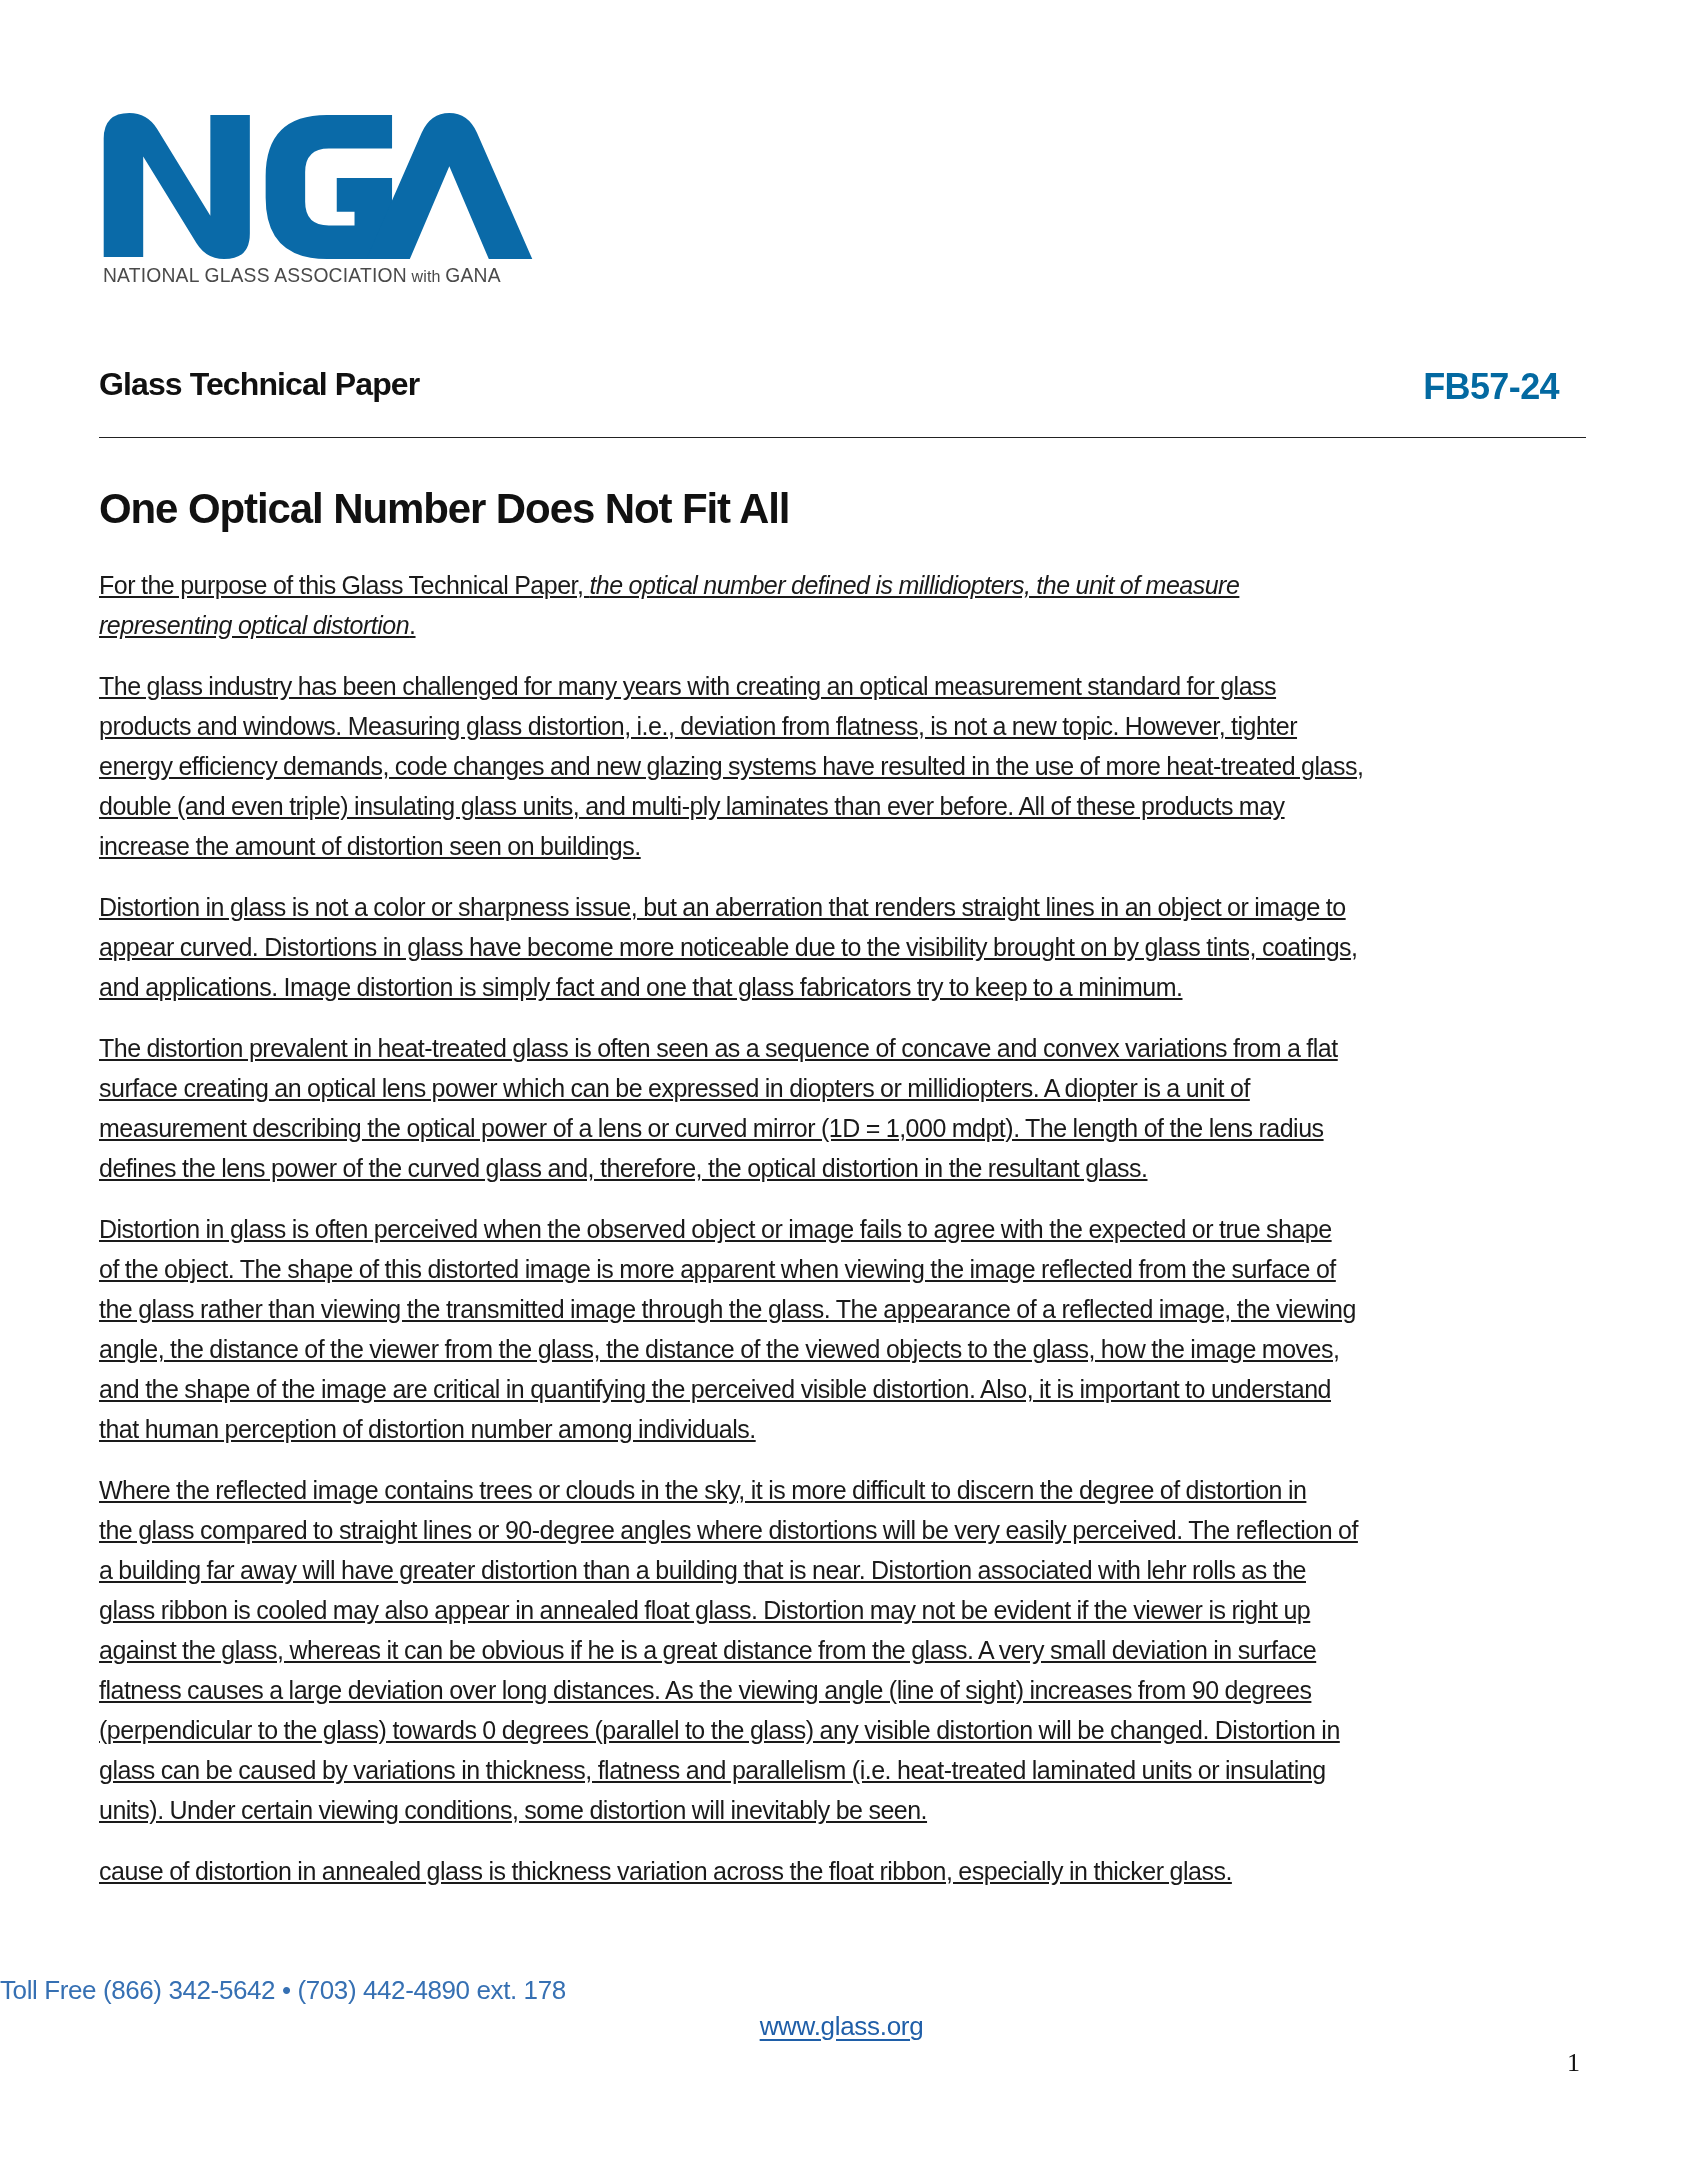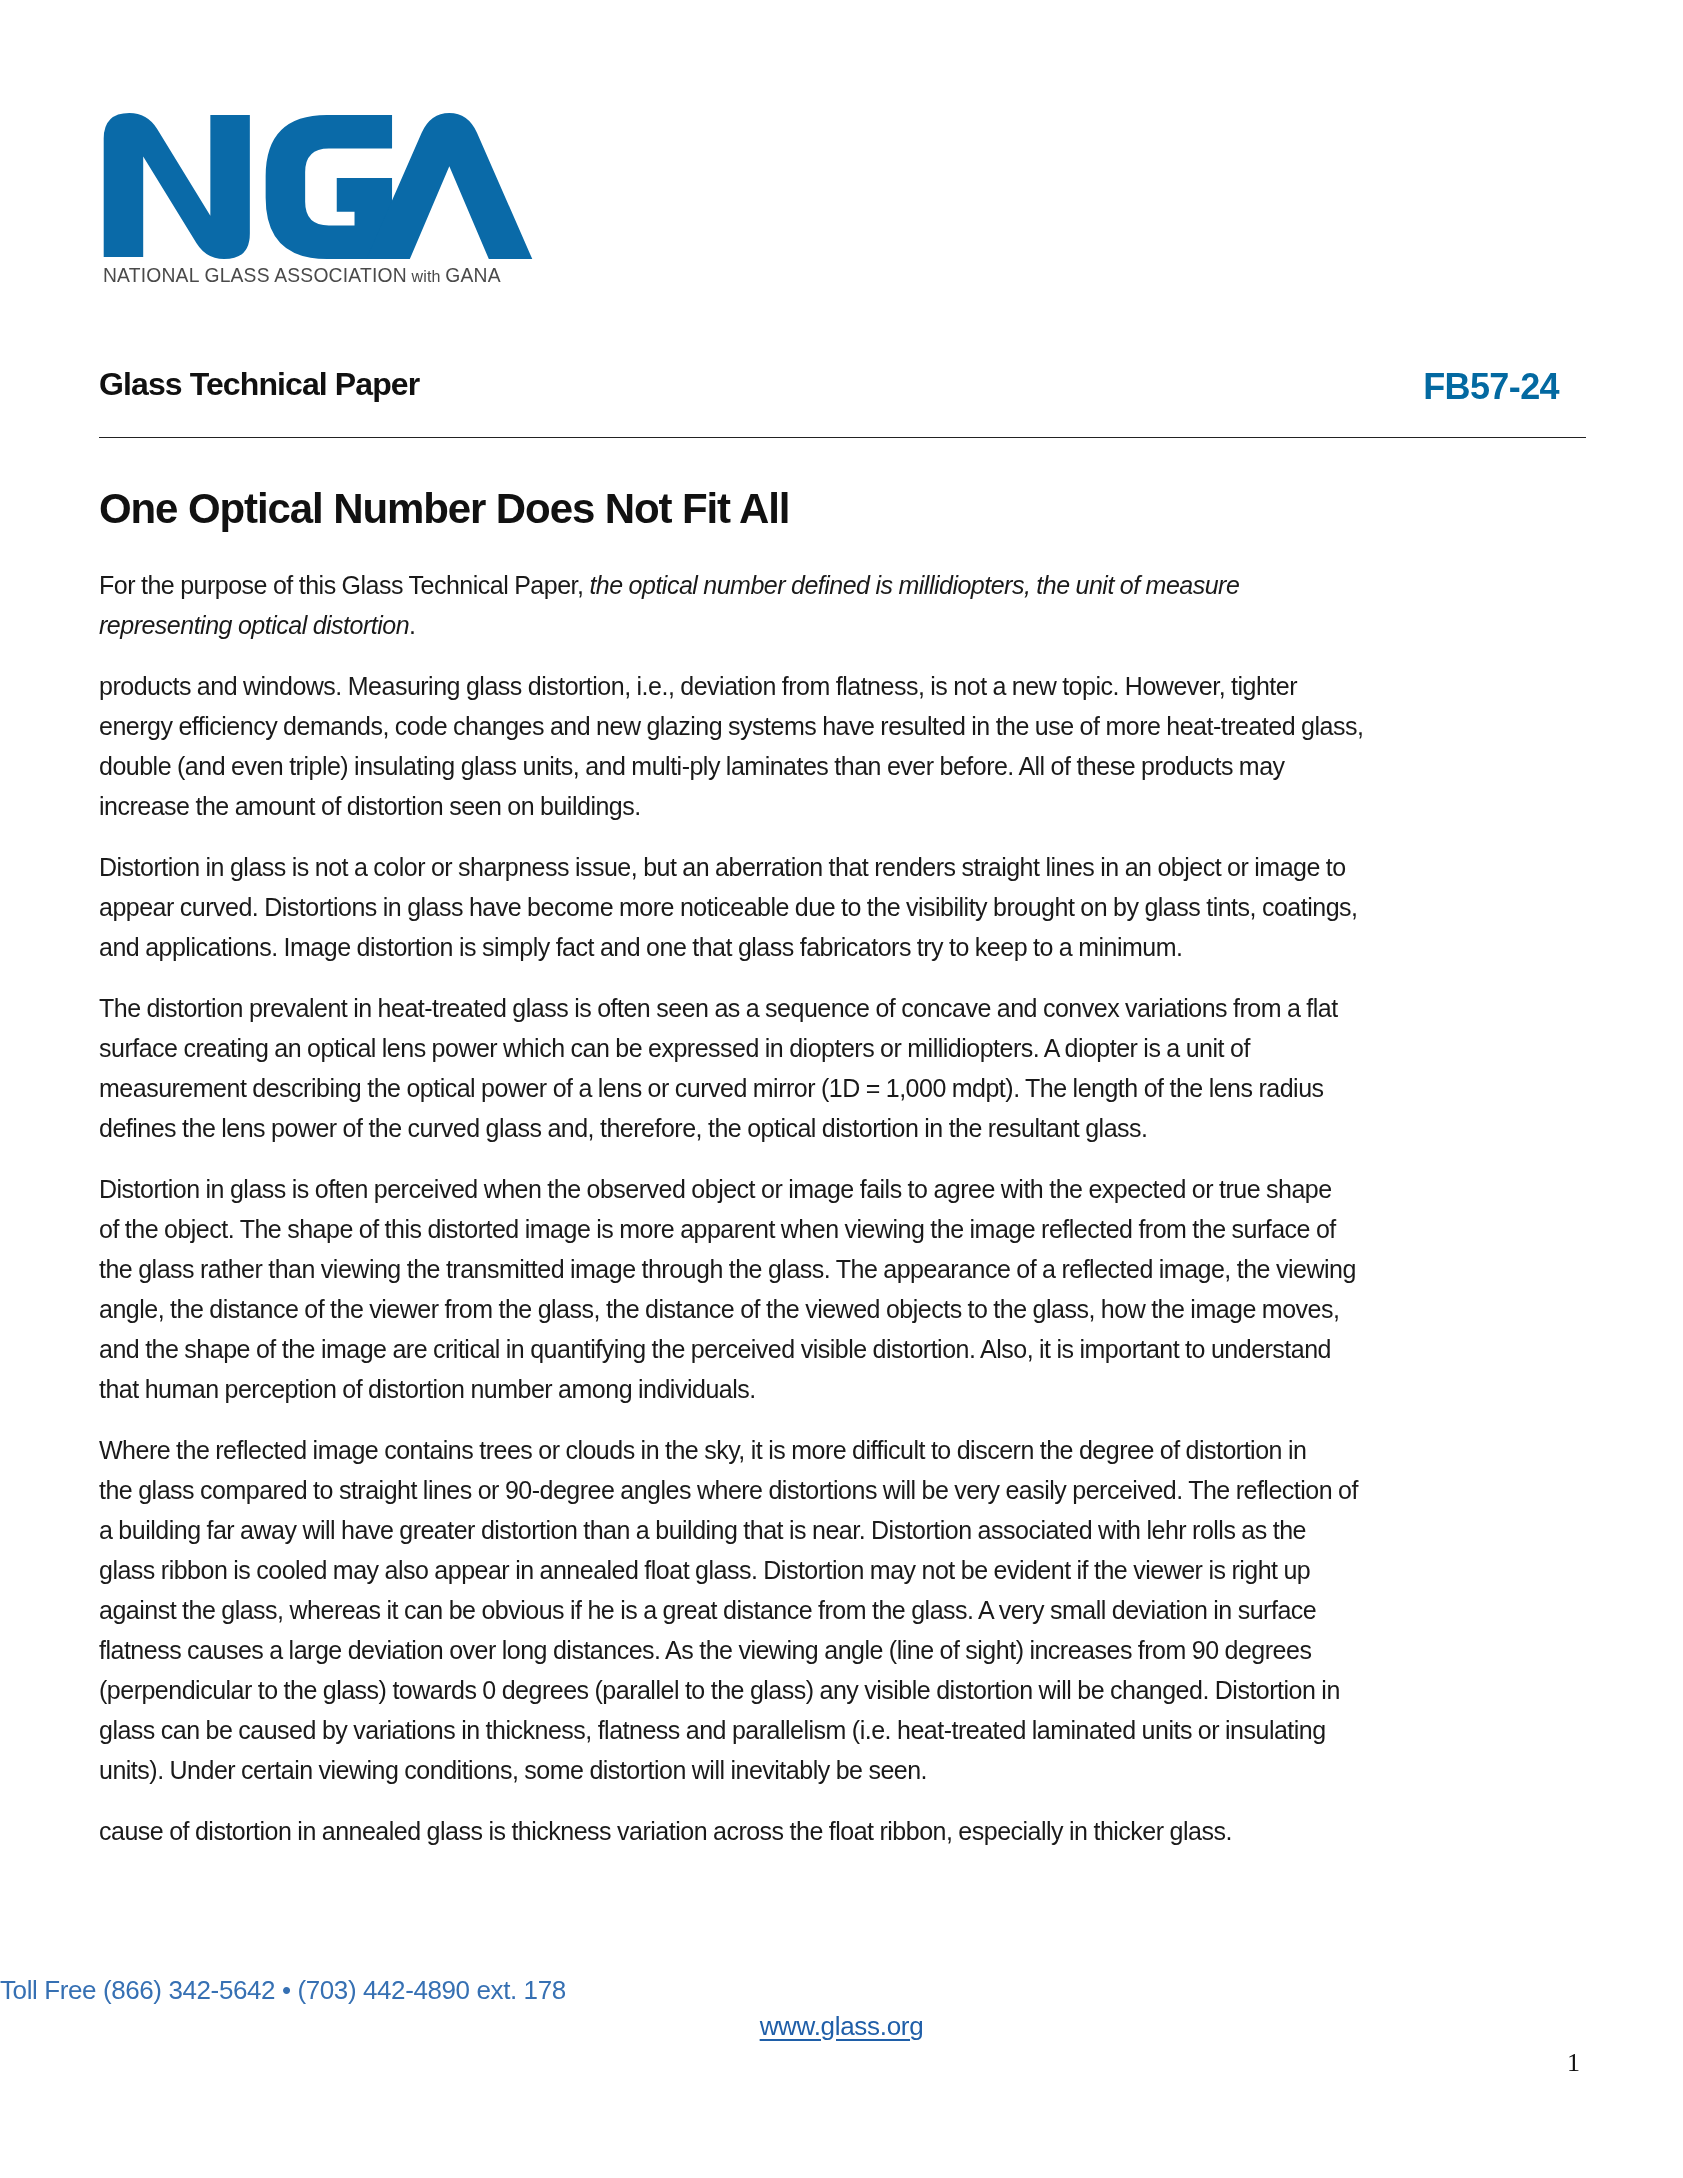--- a/index.html
+++ b/index.html
@@ -83,20 +83,21 @@
       line-height: 40px;
       letter-spacing: -0.5px;
       word-spacing: -0.5px;
     }
     .para {
       margin: 0 0 21px 0;
     }
     .para .line {
       display: block;
       white-space: nowrap;
+      text-decoration: underline;
     }
     .para em {
       font-style: italic;
     }
 
     .footer-contact {
       position: absolute;
       left: 0;
       width: 1683px;
       top: 1975px;
@@ -149,20 +150,21 @@
 <div class="divider"></div>
 
 <h1 class="title">One Optical Number Does Not Fit All</h1>
 
 <div class="body-text" id="body-text">
     <p class="para">
       <span class="line"><span>For the purpose of this Glass Technical Paper, </span><em>the optical number defined is millidiopters, the unit of measure</em></span>
       <span class="line"><em>representing optical distortion</em><span>.</span></span>
     </p>
     <p class="para">
+      <span class="line"><span>The glass industry has been challenged for many years with creating an optical measurement standard for glass</span></span>
       <span class="line"><span>products and windows. Measuring glass distortion, i.e., deviation from flatness, is not a new topic. However, tighter</span></span>
       <span class="line"><span>energy efficiency demands, code changes and new glazing systems have resulted in the use of more heat-treated glass,</span></span>
       <span class="line"><span>double (and even triple) insulating glass units, and multi-ply laminates than ever before. All of these products may</span></span>
       <span class="line"><span>increase the amount of distortion seen on buildings.</span></span>
     </p>
     <p class="para">
       <span class="line"><span>Distortion in glass is not a color or sharpness issue, but an aberration that renders straight lines in an object or image to</span></span>
       <span class="line"><span>appear curved. Distortions in glass have become more noticeable due to the visibility brought on by glass tints, coatings,</span></span>
       <span class="line"><span>and applications. Image distortion is simply fact and one that glass fabricators try to keep to a minimum.</span></span>
     </p>

